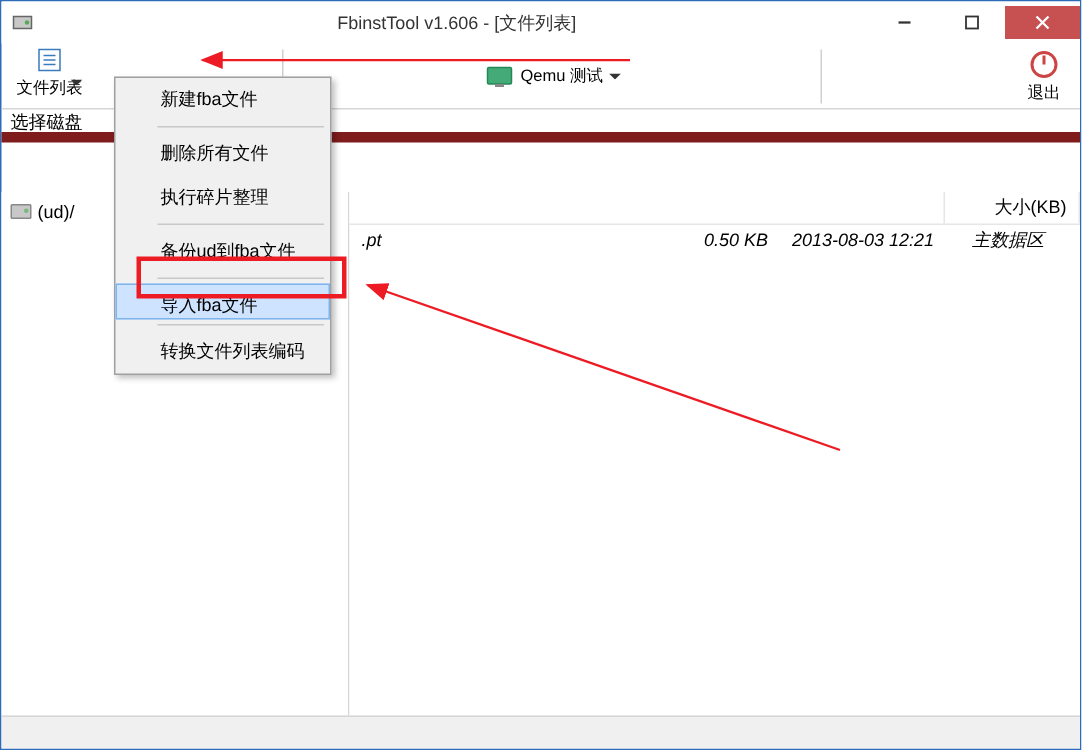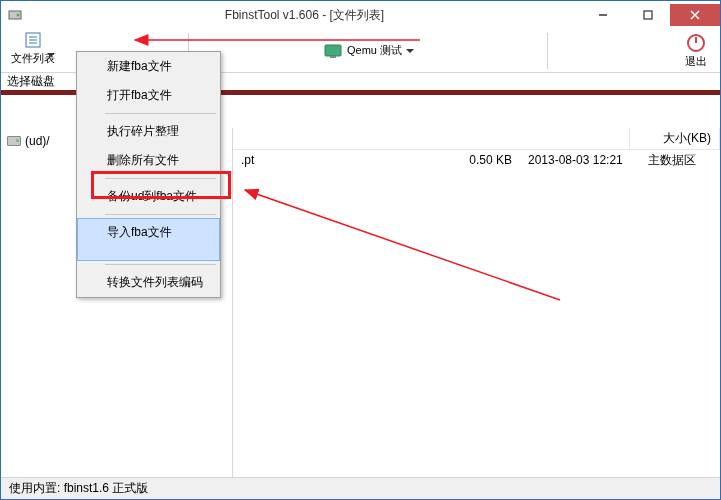--- a/index.html
+++ b/index.html
@@ -19,45 +19,45 @@
 .menubar .item.active { background: #d6e8ff; }
 .red-box1 { position: absolute; left: 70px; top: -2px; width: 62px; height: 24px; border: 3px solid #ed1c24; pointer-events: none; }
 
 .toolbar { height: 44px; border-bottom: 1px solid #d6d6d6; display: flex; align-items: center; padding: 2px 4px; gap: 2px; justify-content: space-between; }
 .toolbar .tbtn { display: flex; flex-direction: column; align-items: center; justify-content: center; padding: 2px 6px; gap: 1px; min-width: 40px; }
 .toolbar .sep { width: 1px; height: 36px; background: #d0d0d0; margin: 0 2px; }
 .tbtn .ic { width: 20px; height: 20px; }
 .tbtn .lbl { font-size: 11px; }
 .tbtn.qemu { flex-direction: row; gap: 4px; }
 
-.selectbar { height: 22px; border-bottom: 5px solid #7f1d1d; display: flex; align-items: center; padding: 0 6px; }
+.selectbar { height: 22px; border-bottom: 7px solid #7f1d1d; display: flex; align-items: flex-start; padding: 0 6px; }
 
 .main { flex: 1; display: flex; min-height: 0; margin-top: 33px; }
 .tree { width: 232px; border-right: 1px solid #d6d6d6; background: #fff; padding: 4px 2px; }
 .tree .node { display: flex; align-items: center; gap: 4px; padding: 2px 4px; }
 
 .list { flex: 1; display: flex; flex-direction: column; background: #fff; justify-content: center; }
 .list .header { height: 22px; border-bottom: 1px solid #e6e6e6; display: flex; align-items: center; background: #fff; }
 .list .header .col { padding: 0 8px; border-right: 1px solid #e6e6e6; height: 100%; display: flex; align-items: center; }
 .list .body { flex: 1; position: relative; }
-.list .row { display: flex; align-items: center; height: 20px; }
+.list .row { display: flex; align-items: center; height: 20px; font-style: italic; }
 .list .row .cell { padding: 0 8px; }
 
 .col-name { flex: 1; }
 .col-size { width: 90px; text-align: right; justify-content: flex-end; }
 .col-date { width: 120px; }
 .col-area { width: 80px; }
 
 .statusbar { height: 22px; border-top: 1px solid #d6d6d6; background: #f0f0f0; display: flex; align-items: center; padding: 0 4px; }
 .statusbar .seg { padding: 0 4px; border-right: 1px solid #c8c8c8; height: 18px; display: flex; align-items: center; }
 .statusbar .seg:last-child { border-right: none; }
 
 .dropdown { position: absolute; left: 76px; top: 51px; width: 145px; background: #f0f0f0; border: 1px solid #a0a0a0; box-shadow: 2px 2px 4px rgba(0,0,0,0.25); z-index: 10; }
 .dropdown .mi { padding: 6px 14px 6px 30px; cursor: pointer; }
-.dropdown .mi.hl { background: #cde3ff; border: 1px solid #7eb4ea; padding: 5px 13px 19px 29px; }
+.dropdown .mi.hl { background: #cde3ff; border: 1px solid #7eb4ea; padding: 5px 13px 0 29px; }
 .dropdown .msep { height: 1px; background: #c8c8c8; margin: 3px 4px 3px 28px; }
 .red-box2 { position: absolute; left: 91px; top: 171px; width: 140px; height: 28px; border: 3px solid #ed1c24; pointer-events: none; z-index: 20; }
 
 .arrows { position: absolute; inset: 0; pointer-events: none; z-index: 30; }
 
 .disk-icon { display:inline-block; width:14px; height:10px; background:#c8c8c8; border:1px solid #888; border-radius:1px; position:relative; }
 .disk-icon::after { content:""; position:absolute; right:1px; top:2px; width:3px; height:3px; background:#7ab87a; border-radius:50%; }
 </style>
 </head>
 <body>
@@ -149,30 +149,28 @@
           <div class="cell col-name">.pt</div>
           <div class="cell col-size">0.50 KB</div>
           <div class="cell col-date">2013-08-03 12:21</div>
           <div class="cell col-area">主数据区</div>
         </div>
       </div>
     </div>
   </div>
 
   <div class="statusbar">
-    <div class="seg">使用内置: fbinst1.6 正式版</div>
   </div>
 </div>
 
 <div class="dropdown">
   <div class="mi">新建fba文件</div>
-  <div class="mi">打开fba文件</div>
   <div class="msep"></div>
+  <div class="mi">删除所有文件</div>
   <div class="mi">执行碎片整理</div>
-  <div class="mi">删除所有文件</div>
   <div class="msep"></div>
   <div class="mi">备份ud到fba文件</div>
   <div class="msep"></div>
   <div class="mi hl">导入fba文件</div>
   <div class="msep"></div>
   <div class="mi">转换文件列表编码</div>
 </div>
 
 <div class="red-box2"></div>
 

